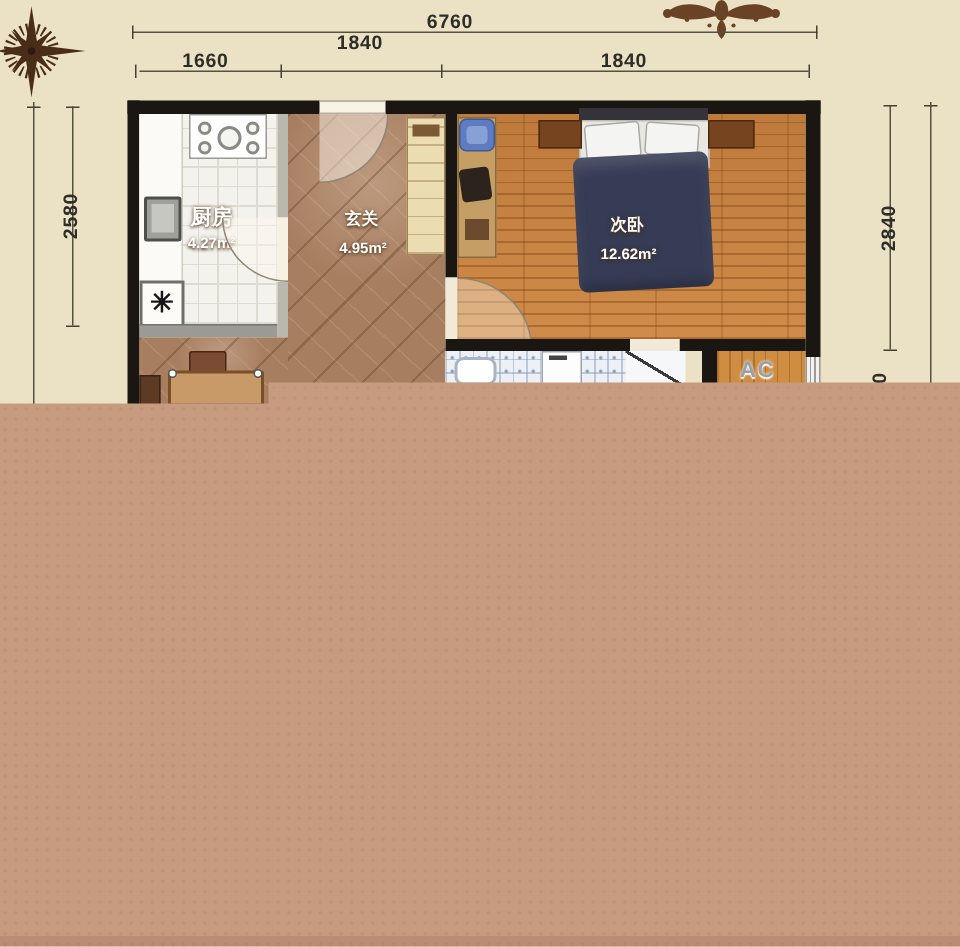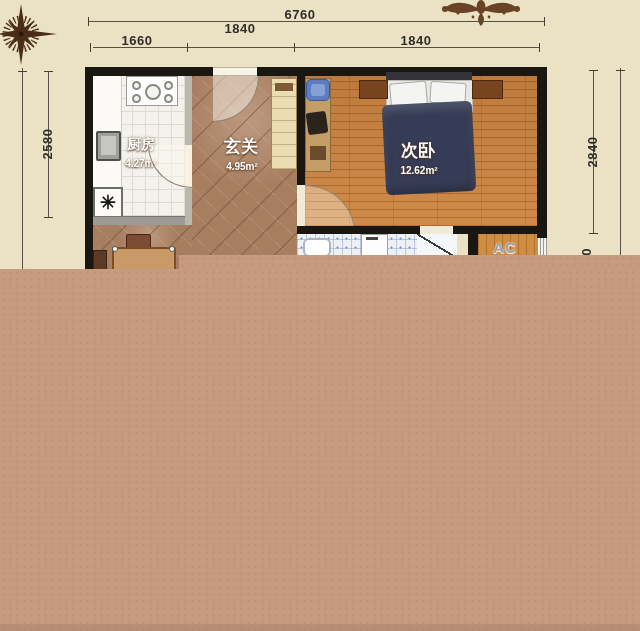--- a/index.html
+++ b/index.html
@@ -34,21 +34,21 @@
       linear-gradient(0deg,rgba(255,200,140,.14),rgba(0,0,0,.05));}
   .wood-v{background-color:#cf8d42;background-image:
       repeating-linear-gradient(90deg,rgba(118,58,12,.35) 0 1px,transparent 1px 8px);}
   .bath-tile{background-color:#edf1f6;background-image:
       radial-gradient(rgba(110,130,165,.8) .8px,transparent 1.4px),
       repeating-linear-gradient(0deg,rgba(148,163,193,.55) 0 1px,transparent 1px 9px),
       repeating-linear-gradient(90deg,rgba(148,163,193,.55) 0 1px,transparent 1px 9px);
       background-size:9px 9px,auto,auto;}
   .arc{background:rgba(252,249,240,.48);}
   
-  .room-name{color:#fff;font-weight:bold;font-size:17px;white-space:nowrap;
+  .room-name{color:#fff;font-weight:bold;font-size:11px;white-space:nowrap;
       text-shadow:0 1px 2px rgba(80,50,25,.9),0 0 3px rgba(80,50,25,.5);
       transform:translate(-50%,-50%);}
   .room-area{color:#fff;font-weight:bold;font-size:10px;white-space:nowrap;
       text-shadow:0 1px 2px rgba(80,50,25,.9),0 0 3px rgba(80,50,25,.5);
       transform:translate(-50%,-50%);}
   .knob{width:6px;height:6px;border-radius:50%;background:#fff;border:1px solid #555;}
   .burner{border:2px solid #8a8a84;border-radius:50%;background:#f4f4f0;}
   .overlay{background-color:#c69b80;background-image:
       radial-gradient(rgba(176,126,96,.28) 1px,transparent 1.4px);
       background-size:7px 7px;z-index:40;}

